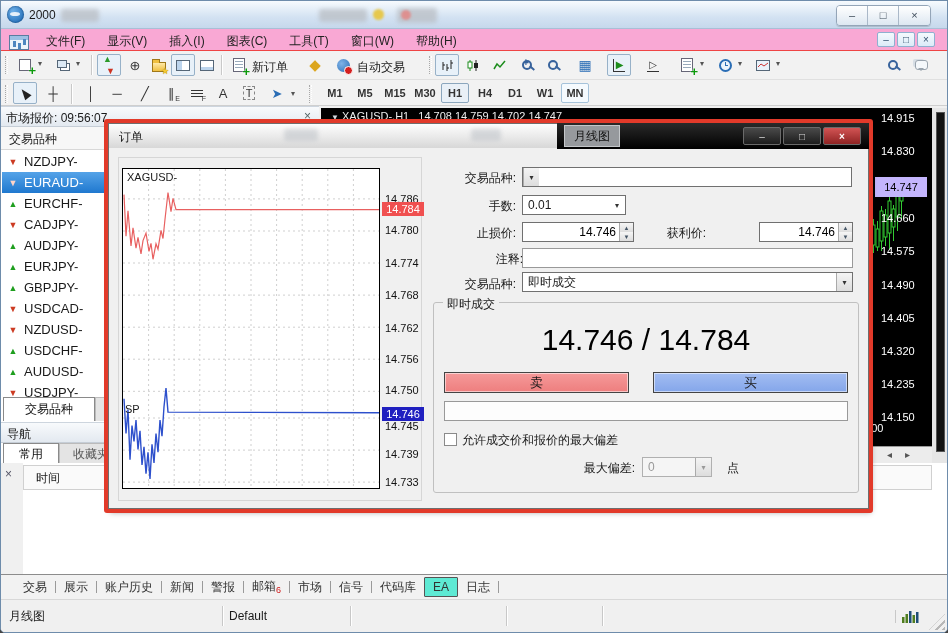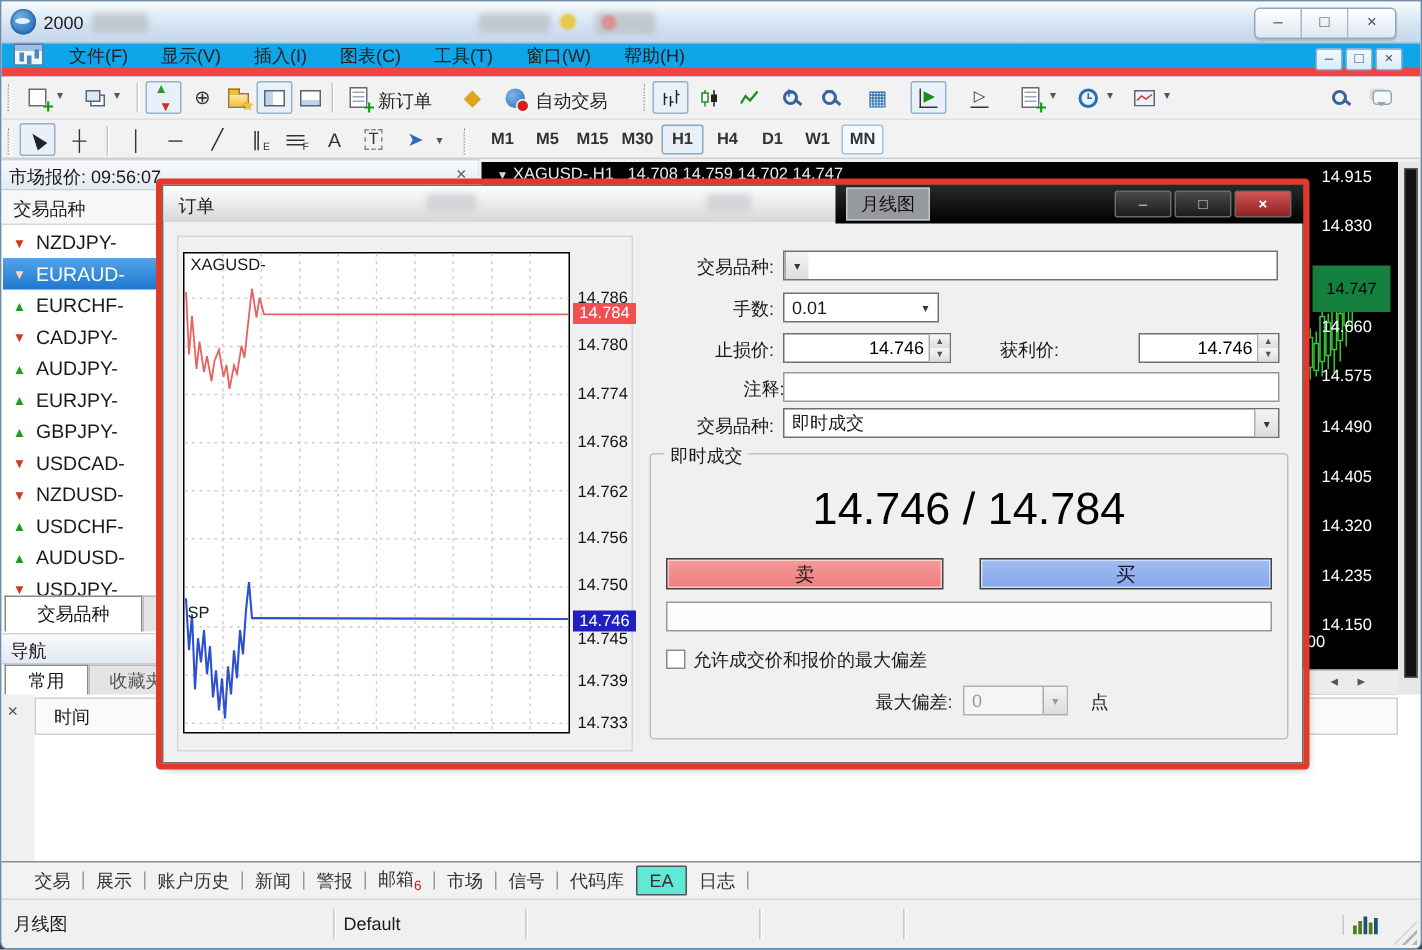--- a/index.html
+++ b/index.html
@@ -9,21 +9,21 @@
 
 .titlebar{position:absolute;left:0;top:0;width:100%;height:28px;background:linear-gradient(#f7fbfe,#d3e2f2 60%,#c6d8ec);border-bottom:1px solid #a9bfd6}
 .applogo{position:absolute;left:6px;top:5px;width:17px;height:17px;border-radius:50%;background:radial-gradient(circle at 35% 30%,#6fb0e8,#1462b0);box-shadow:inset 0 0 2px #0a3a6d}
 .applogo::after{content:"";position:absolute;left:3px;top:6px;width:10px;height:4px;border-radius:50%;background:rgba(255,255,255,.85)}
 .winbtns{position:absolute;right:16px;top:4px;display:flex;border:1px solid #94a5b8;border-radius:4px;overflow:hidden;box-shadow:0 1px 1px rgba(0,0,0,.15)}
 .winbtn{width:31px;height:19px;display:flex;align-items:center;justify-content:center;background:linear-gradient(#ffffff,#dde7f1);border-right:1px solid #aab8c8;color:#3c4a58;font-size:11px;line-height:1}
 .winbtn:last-child{border-right:none}
 .redact{position:absolute;background:#b9bec4;opacity:.75;filter:blur(2px);border-radius:3px}
 .dot{position:absolute;border-radius:50%;filter:blur(1px)}
 
-.menubar{position:absolute;left:0;top:28px;width:100%;height:22px;background:#0ea5e9;border-bottom:6px solid #ef4444;display:flex;align-items:flex-start}
+.menubar{position:absolute;left:0;top:28px;width:100%;height:22px;background:#f9a8d4;border-bottom:1px solid #ef4444;display:flex;align-items:flex-end}
 .menuitem{padding:0 11px;color:#222}
 .chartdoc{width:20px;height:15px;margin:0 6px 0 8px;border:1px solid #5a7ca0;background:linear-gradient(#9cc0e4 0 4px,#eef5fb 4px);position:relative}
 .chartdoc::after{content:"";position:absolute;left:3px;bottom:2px;width:3px;height:6px;background:#4f87c0;box-shadow:5px 2px 0 #4f87c0,10px -2px 0 #4f87c0}
 .mdibtns{position:absolute;right:12px;top:3px;display:flex;gap:2px}
 .mdibtn{width:18px;height:15px;display:flex;align-items:center;justify-content:center;background:linear-gradient(#f4f9fd,#dcebf8);border:1px solid #8fb0d0;border-radius:2px;color:#33506e;font-size:10px;line-height:1}
 
 .tb1{position:absolute;left:0;top:50px;width:100%;height:29px;background:#f2f2f2;border-bottom:1px solid #e0e0e0}
 .tb2{position:absolute;left:0;top:79px;width:100%;height:26px;background:#f2f2f2;border-bottom:1px solid #cfcfcf}
 .tbtn{position:absolute;top:3px;width:24px;height:22px;display:flex;align-items:center;justify-content:center;border:1px solid transparent;border-radius:2px;font-size:13px;color:#333}
 .tb2 .tbtn{top:2px}
@@ -71,21 +71,21 @@
 .tab-idle{background:#e4e4e4;border:1px solid #bbb;border-bottom:none;color:#555}
 .mwrow{position:absolute;left:1px;width:316px;height:21px;display:flex;align-items:center}
 .mwrow .arr{width:16px;text-align:center;font-size:9px;margin-left:3px}
 .mwrow .sym{font-size:13px;margin-left:3px}
 .up{color:#1e9e1e}.down{color:#cc3b22}
 .mwsel{background:linear-gradient(#55a3e8,#1f78cf);color:#fff}
 
 .chartwin{position:absolute;left:320px;top:107px;width:611px;height:355px;background:#000}
 .cwtitle{position:absolute;left:10px;top:2px;color:#ececec;font-size:11px;white-space:nowrap}
 .pslabel{position:absolute;left:560px;width:46px;color:#fff;font-size:11px}
-.pschip{position:absolute;left:554px;width:52px;height:31px;background:#15803d;color:#000;font-size:11px;display:flex;align-items:center;justify-content:center}
+.pschip{position:absolute;left:554px;width:52px;height:20px;background:#c4b5fd;color:#000;font-size:11px;display:flex;align-items:center;justify-content:center}
 
 .dlg{position:absolute;left:107px;top:122px;width:761px;height:386px;background:#f0f0f0;border:1px solid #6e6e6e;box-shadow:2px 3px 6px rgba(0,0,0,.4)}
 .dlgtitle{position:absolute;left:108px;top:123px;width:759px;height:24px;background:linear-gradient(#fdfdfd,#e9e9e9 55%,#d7d7d7)}
 .fldlabel{position:absolute;width:150px;text-align:right;font-size:12px;color:#1a1a1a}
 .dd{position:absolute;height:20px;border:1px solid #707070;background:#fff;display:flex;align-items:center;font-size:12px}
 .dd .txt{flex:1;padding:0 5px;white-space:nowrap;overflow:hidden}
 .ddbtn{width:16px;height:100%;display:flex;align-items:center;justify-content:center;font-size:8px;color:#333;background:linear-gradient(#f4f4f4,#ddd);border-left:1px solid #aaa}
 .spin{position:absolute;height:20px;border:1px solid #707070;background:#fff;display:flex;align-items:stretch}
 .spin input{flex:1;border:none;outline:none;text-align:right;font-size:12px;padding:0 3px;font-family:inherit;background:transparent;min-width:0}
 .spinbtns{width:14px;display:flex;flex-direction:column;border-left:1px solid #aaa}

